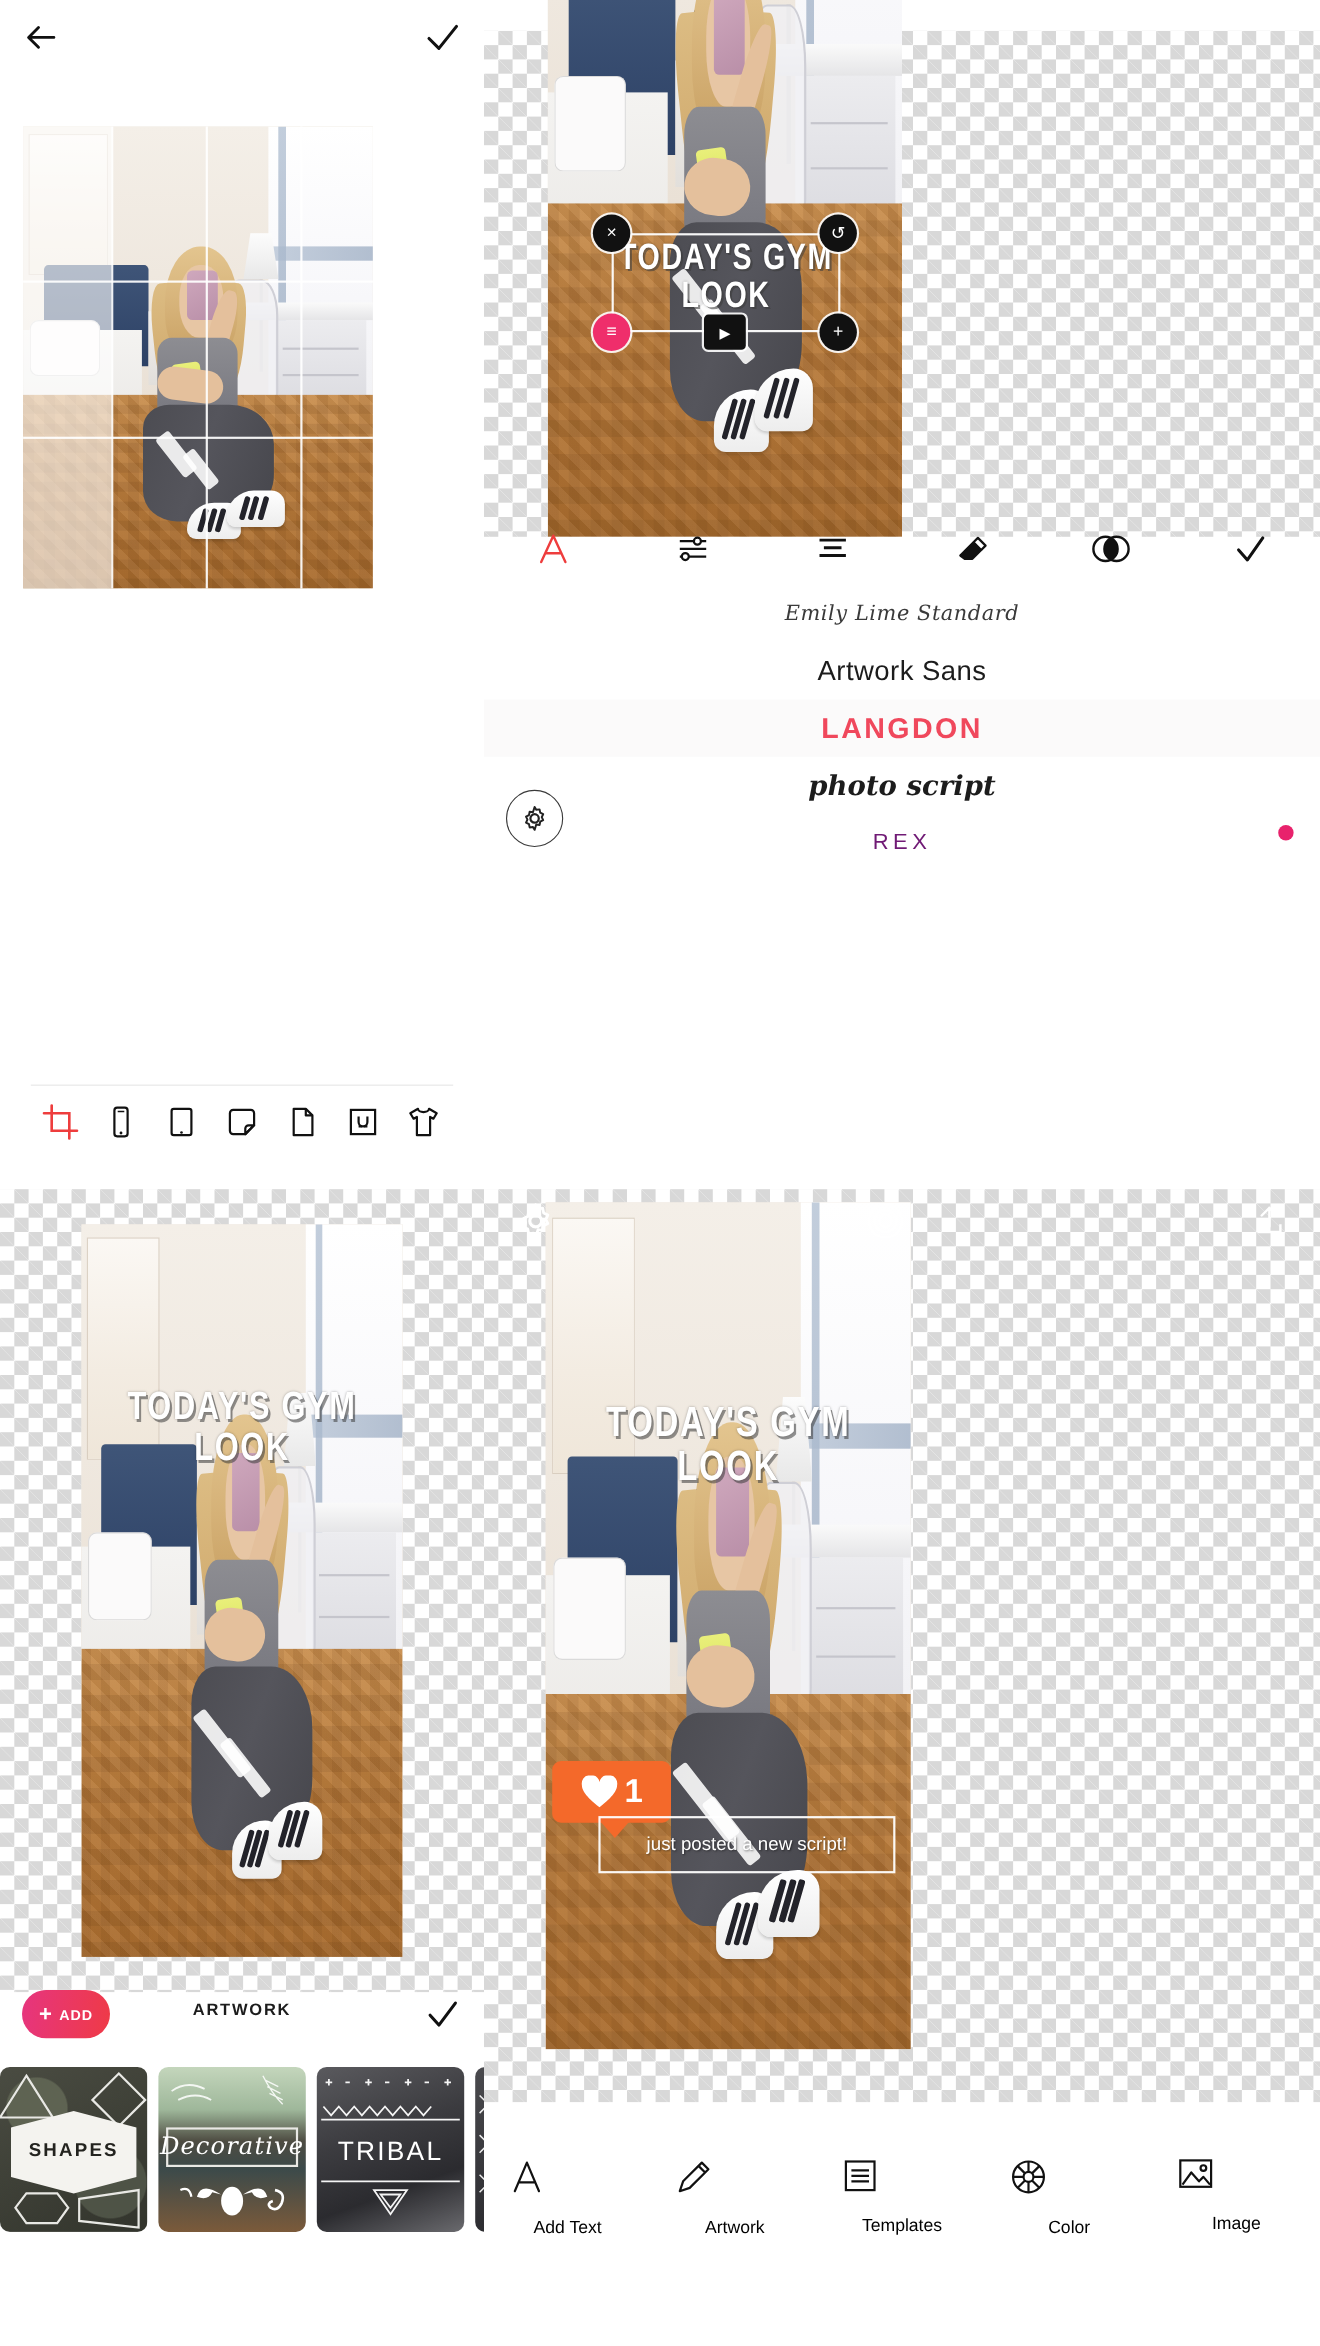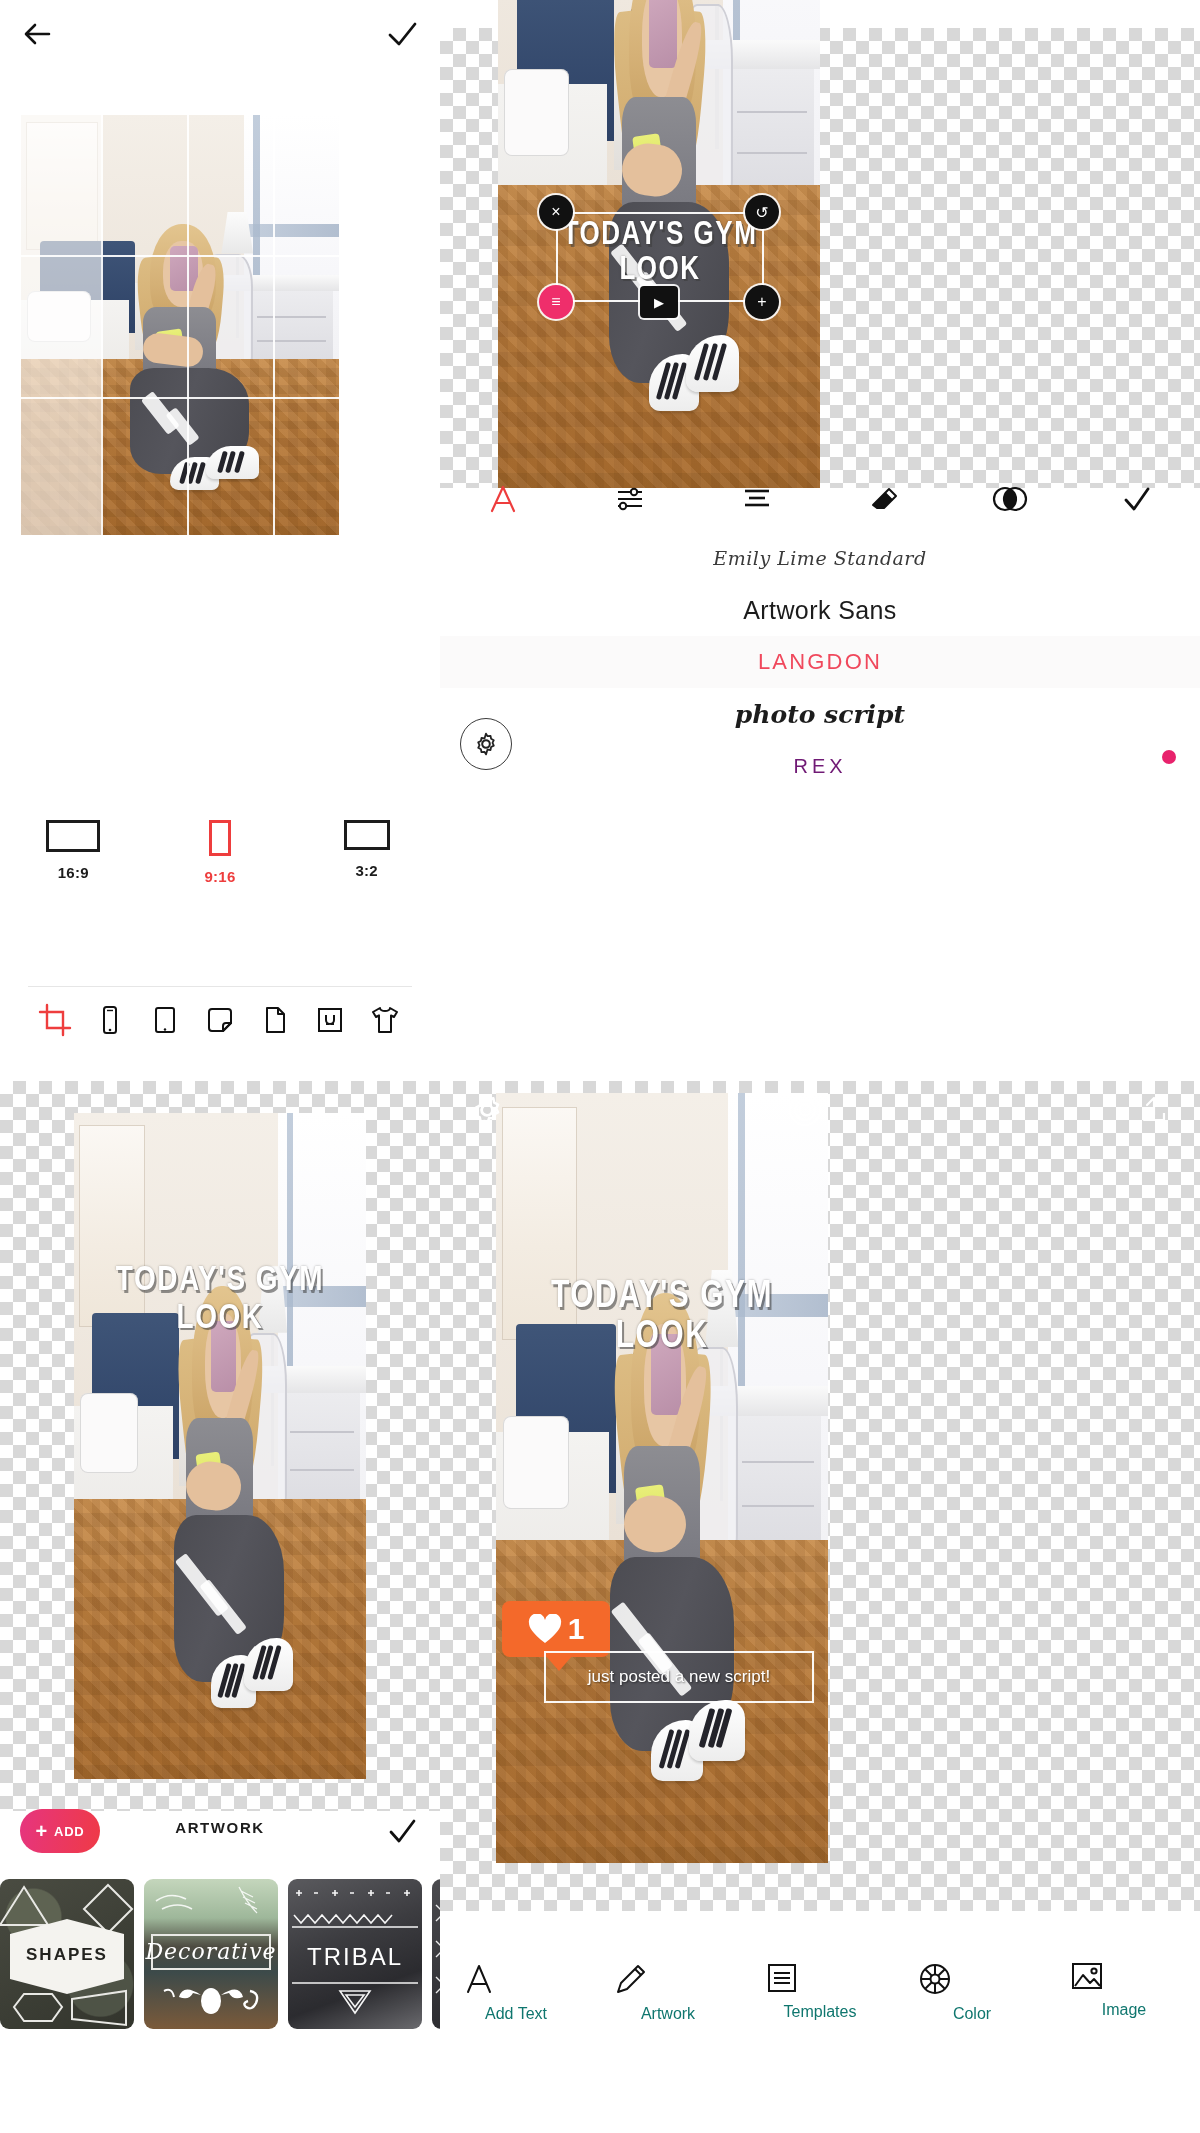--- a/index.html
+++ b/index.html
@@ -242,21 +242,21 @@
   .p2-toolbar .t{ flex:1; display:flex; justify-content:center; align-items:center; cursor:pointer; }
 
   .fontlist{ position:absolute; left:0; top:532px; width:760px; }
   .fontrow{
     height:52px; display:flex; align-items:center; justify-content:center;
     cursor:pointer; color:#1c1c1c;
   }
   .fontrow.sel{ background:#fbfafa; }
   .fr-emily{ font-family:"DejaVu Serif", serif; font-style:italic; font-size:19px; letter-spacing:.5px; color:#3a3a3a;}
   .fr-blogger{ font-size:25px; letter-spacing:.4px; }
-  .fr-langdon{ font-size:22px; font-weight:400; color:#f0485c; letter-spacing:2.2px; }
+  .fr-langdon{ font-size:26px; font-weight:700; color:#f0485c; letter-spacing:2.2px; }
   .fr-nexa{ font-family:"DejaVu Serif", serif; font-style:italic; font-weight:700; font-size:25px; }
   .fr-rex{ font-size:20px; color:#701a75; letter-spacing:4px; }
 
   .gear-fab{
     position:absolute; left:20px; top:718px; width:52px; height:52px; border-radius:50%;
     border:1.5px solid #3a3a3a; display:flex; align-items:center; justify-content:center;
     background:#fff; cursor:pointer;
   }
   .pink-dot{
     position:absolute; right:24px; top:750px; width:14px; height:14px;
@@ -291,21 +291,21 @@
   
   #p4 { position:absolute; left:440px; top:1053px; width:760px; height:1080px; background:#fff; }
   #p4 .canvas{ position:absolute; left:0; top:0; width:760px; height:330px; }
   #p4 .photo-in-canvas{ position:absolute; left:56px; top:12px; width:332px; height:770px; }
   .p4-top{ position:absolute; left:0; top:0; width:760px; height:62px; }
   .p4-bottom{
     position:absolute; left:0; top:880px; width:760px; height:200px;
     display:flex; align-items:flex-start; justify-content:space-around; padding-top:28px;
   }
   .p4-item{ width:110px; text-align:center; cursor:pointer; }
-  .p4-item .lbl{ margin-top:8px; font-size:16px; color:#0f766e; }
+  .p4-item .lbl{ margin-top:20px; font-size:16px; color:#000000; }
 
   .like-badge{
     position:absolute; background:#f4692a; border-radius:8px;
     display:flex; align-items:center; justify-content:center; gap:6px;
     color:#fff; font-weight:700;
   }
   .like-badge::after{
     content:""; position:absolute; bottom:-14px; left:40%;
     border-left:14px solid transparent; border-right:14px solid transparent;
     border-top:16px solid #f4692a;
@@ -383,34 +383,20 @@
       <div class="crop-dim" style="left:0; top:0; width:80px; height:100%;"></div>
       <div class="crop-grid">
         <div class="v" style="left:80px;"></div>
         <div class="v" style="left:166px;"></div>
         <div class="v" style="left:252px;"></div>
         <div class="h" style="top:140px;"></div>
         <div class="h" style="top:282px;"></div>
       </div>
     </div>
 
-    <div class="ratios">
-      <div class="ratio">
-        <div class="box" style="width:54px;height:32px;"></div>
-        <div class="lbl">16:9</div>
-      </div>
-      <div class="ratio active">
-        <div class="box" style="width:22px;height:36px;"></div>
-        <div class="lbl">9:16</div>
-      </div>
-      <div class="ratio">
-        <div class="box" style="width:46px;height:30px;"></div>
-        <div class="lbl">3:2</div>
-      </div>
-    </div>
 
     <div class="p1-tools">
       <div class="t">
         <svg width="34" height="34" viewBox="0 0 34 34">
           <path d="M9 2 V25 H32 M2 9 H25 V32" fill="none" stroke="#ee3d3d" stroke-width="2.4" stroke-linecap="round"></path>
         </svg>
       </div>
       <div class="t">
         <svg width="30" height="30" viewBox="0 0 30 30">
           <rect x="9" y="2" width="12" height="26" rx="2.5" fill="none" stroke="#111" stroke-width="2"></rect>

